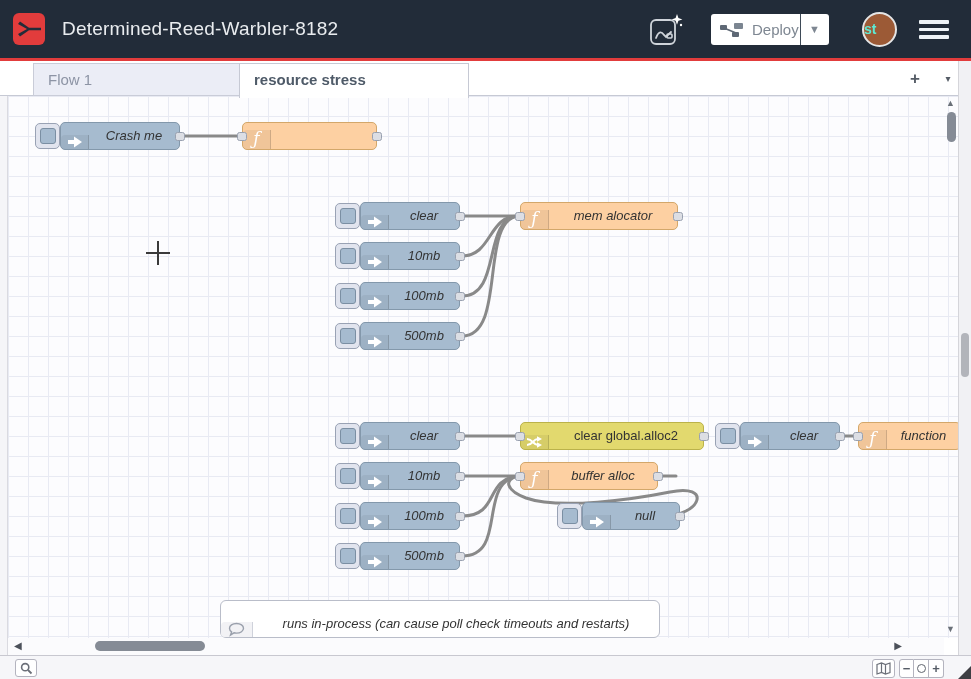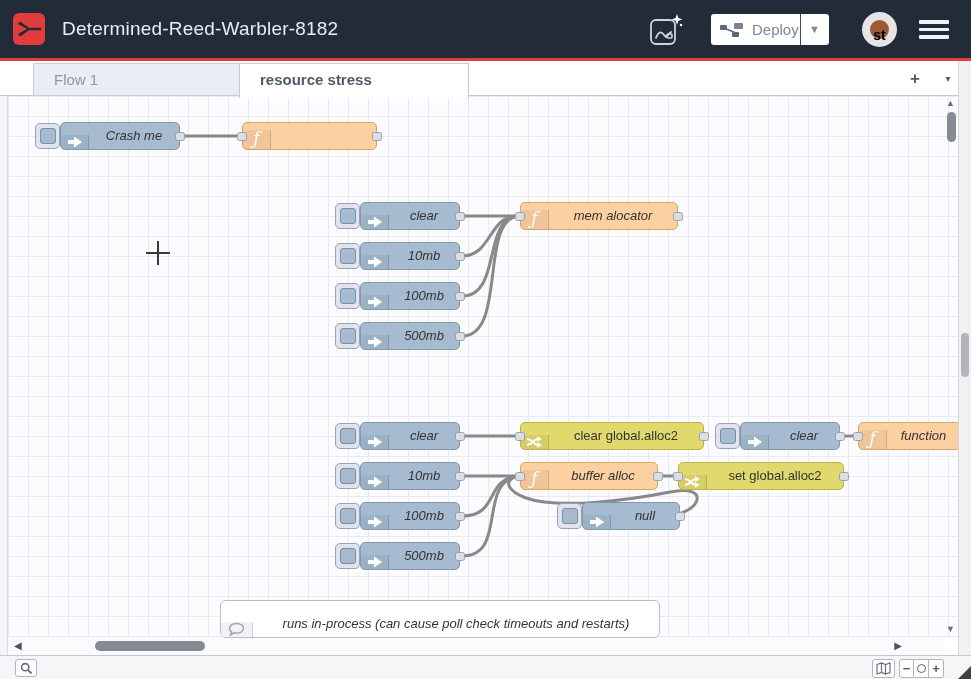--- a/index.html
+++ b/index.html
@@ -12,28 +12,28 @@
   
   .header { position:absolute; left:0; top:0; width:971px; height:58px; background:var(--header-bg,#222c39); z-index:30; }
   .logo { position:absolute; left:13px; top:13px; width:32px; height:32px; border-radius:6px; background:var(--accent-red,#e5504c); }
   .logo svg { position:absolute; left:0; top:0; }
   .hdr-title { position:absolute; left:62px; top:0; height:58px; line-height:58px; color:#e9ecef; font-size:19px; letter-spacing:.2px; }
   .ai-icon { position:absolute; left:648px; top:12px; width:36px; height:36px; }
   .deploy-btn { position:absolute; left:711px; top:14px; width:118px; height:31px; background:#ffffff; border-radius:3px; display:flex; align-items:center; cursor:default; }
   .deploy-icon { margin-left:9px; }
   .deploy-label { color:#7e8792; font-size:15px; margin-left:8px; flex:1; }
   .deploy-caret { color:#7e8792; font-size:11px; margin-right:9px; padding-left:8px; border-left:1px solid #3e4a57; line-height:31px; }
-  .avatar { position:absolute; left:862px; top:12px; width:35px; height:35px; border-radius:50%; background:var(--avatar-bg,#9c5a36); border:8px solid #e5e5e5; color:#000000; font-size:14px; font-weight:bold; text-align:center; line-height:31px; }
+  .avatar { position:absolute; left:862px; top:12px; width:35px; height:35px; border-radius:50%; background:var(--avatar-bg,#9c5a36); border:2px solid #e5e5e5; color:#5eead4; font-size:14px; font-weight:bold; line-height:31px; }
   .hamburger { position:absolute; left:919px; top:20px; width:30px; height:19px; cursor:pointer; }
   .hamburger span { display:block; width:30px; height:3.6px; background:#eef3f7; border-radius:1px; margin-bottom:4px; }
   
   .red-line { position:absolute; left:0; top:58px; width:971px; height:3px; background:var(--accent-red,#e23c3c); z-index:31; }
   
   .tabbar { position:absolute; left:0; top:61px; width:958px; height:35px; background:#fff; border-bottom:1px solid #c6c9d4; z-index:20; }
-  .tab { position:absolute; top:2px; height:33px; width:230px; font-size:15px; line-height:32px; padding-left:20px; cursor:pointer; }
+  .tab { position:absolute; top:2px; height:33px; width:230px; font-size:15px; line-height:32px; padding-left:14px; cursor:pointer; }
   .tab-inactive { left:33px; background:#ebedf6; border:1px solid #c9ccd8; color:#8d94a5; }
   .tab-active { left:239px; height:35px; background:#fff; border:1px solid #c6c9d4; border-bottom:none; color:#4e5a68; font-weight:bold; }
   .tab-add { position:absolute; left:903px; top:6px; width:24px; height:24px; text-align:center; line-height:24px; color:#555c66; font-size:17px; font-weight:bold; cursor:pointer; }
   .tab-caret { position:absolute; left:938px; top:6px; width:20px; height:24px; text-align:center; line-height:24px; color:#555c66; font-size:10px; cursor:pointer; }
   
   .left-gutter { position:absolute; left:0; top:61px; width:8px; height:594px; background:#f5f5f8; border-right:1px solid #dadae0; z-index:15; }
   
   .canvas { position:absolute; left:8px; top:96px; width:950px; height:542px; background:#fcfcfe;
     background-image:linear-gradient(#e8eaf3 1px, transparent 1px), linear-gradient(90deg,#e8eaf3 1px, transparent 1px);
     background-size:20px 20px; z-index:5; }
@@ -262,32 +262,20 @@
       <div class="port port-out"></div>
     </div>
     <div class="node node-function" style="left: 512px; top: 366px; width: 138px;">
       <div class="icon-sec">
         <span class="ficon">ƒ</span>
       </div>
       <div class="label">buffer alloc</div>
       <div class="port port-in"></div>
       <div class="port port-out"></div>
     </div>
-    <div class="node node-change" style="left: 670px; top: 366px; width: 166px;">
-      <div class="icon-sec">
-        <svg width="17" height="14" viewBox="0 0 17 14">
-          <path d="M1 4 C7 4 7 10 12 10 M1 10 C7 10 7 4 12 4" stroke="#fff" stroke-width="2" fill="none"></path>
-          <path d="M11 1.2 L16 4 L11 6.8 Z" fill="#fff"></path>
-          <path d="M11 7.2 L16 10 L11 12.8 Z" fill="#fff"></path>
-        </svg>
-      </div>
-      <div class="label">set global.alloc2</div>
-      <div class="port port-in"></div>
-      <div class="port port-out"></div>
-    </div>
     <div class="node node-inject" style="left: 574px; top: 406px; width: 98px;">
       <div class="inject-btn"></div>
       <div class="icon-sec">
         <svg width="16" height="14" viewBox="0 0 16 14">
           <path d="M1 5 h6 V1.5 L15 7 L7 12.5 V9 H1 Z" fill="#fff"></path>
         </svg>
       </div>
       <div class="label">null</div>
       <div class="port port-out"></div>
     </div>

